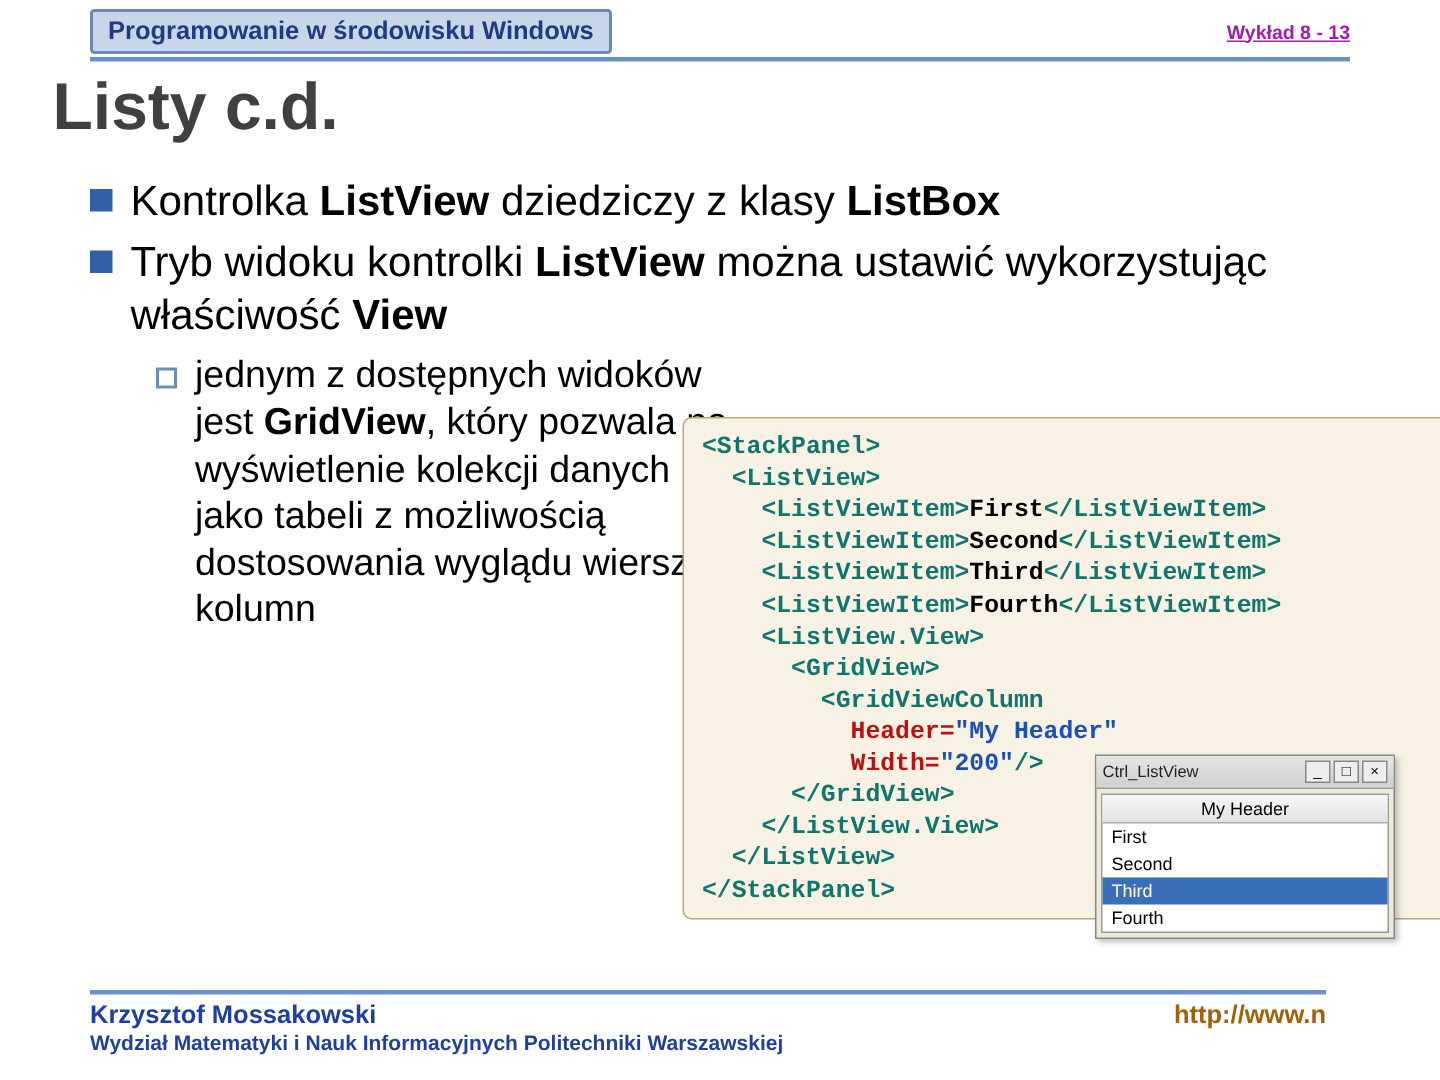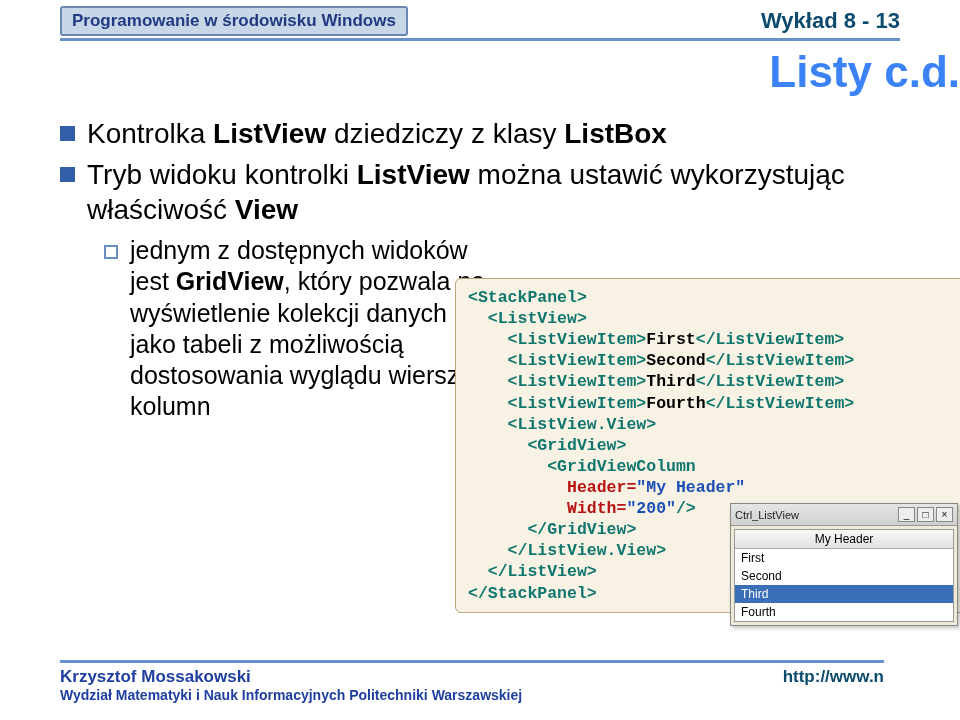--- a/index.html
+++ b/index.html
@@ -17,35 +17,35 @@
   .course-title {
     background: #c7d7e8;
     border: 2px solid #6b88b3;
     border-radius: 3px;
     padding: 3px 10px;
     font-weight: 700;
     color: #213a82;
     font-size: 17px;
   }
   .lecture-no {
-    color: #0c4a6e;
-    font-weight: 700;
-    font-size: 22px;
+    color: #a21caf;
+    font-weight: 700;
+    font-size: 13px;
+    text-decoration: underline;
   }
   .hr-top {
     height: 3px;
     background: #6890c9;
     margin: 2px 60px 0 60px;
   }
   .main-title {
     font-size: 44px;
     font-weight: 700;
-    color: #3b82f6;
+    color: #404040;
     margin: 6px 0 4px 35px;
-    text-align: right;
   }
   .content {
     position: relative;
     margin-left: 60px;
     margin-right: 30px;
     margin-top: 19px;
   }
   .bullet-row {
     display: flex;
     align-items: flex-start;
@@ -100,21 +100,21 @@
   .tag { color: #0f766e; }
   .attr { color: #b81212; }
   .val { color: #1b4fb5; }
   .txt { color: #000; }
 
   
   .mini-win {
     position: absolute;
     left: 730px;
     top: 503px;
-    width: 228px;
+    width: 200px;
     background: #efe9d8;
     border: 1px solid #888;
     box-shadow: 2px 2px 4px rgba(0,0,0,.25);
     font-family: Tahoma, sans-serif;
     font-size: 12px;
   }
   .mini-title {
     height: 22px;
     display: flex;
     align-items: center;
@@ -156,21 +156,21 @@
     margin: 0 60px;
   }
   .foot-row {
     display: flex;
     justify-content: space-between;
     align-items: flex-start;
     padding: 4px 60px 0 60px;
   }
   .foot-left .author { font-weight: 700; color: #1e3f9f; font-size: 17px; }
   .foot-left .dept   { font-weight: 700; color: #1e3f9f; font-size: 14px; }
-  .foot-right { font-weight: 700; color: #0c4a6e; font-size: 17px; }
+  .foot-right { font-weight: 700; color: #a16207; font-size: 17px; }
 </style>
 </head>
 <body>
 
 <div class="topbar">
   <div class="course-title">Programowanie w środowisku Windows</div>
   <div class="lecture-no">Wykład 8 - 13</div>
 </div>
 <div class="hr-top"></div>
 

